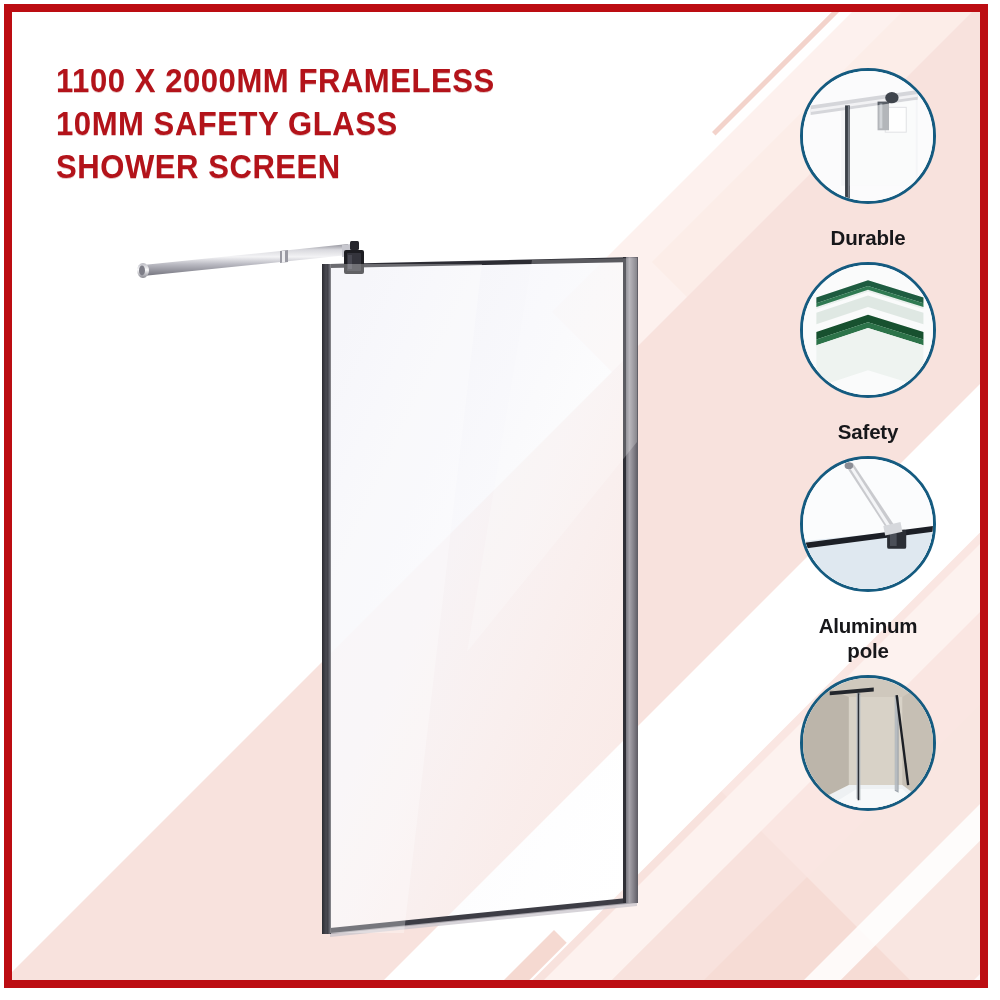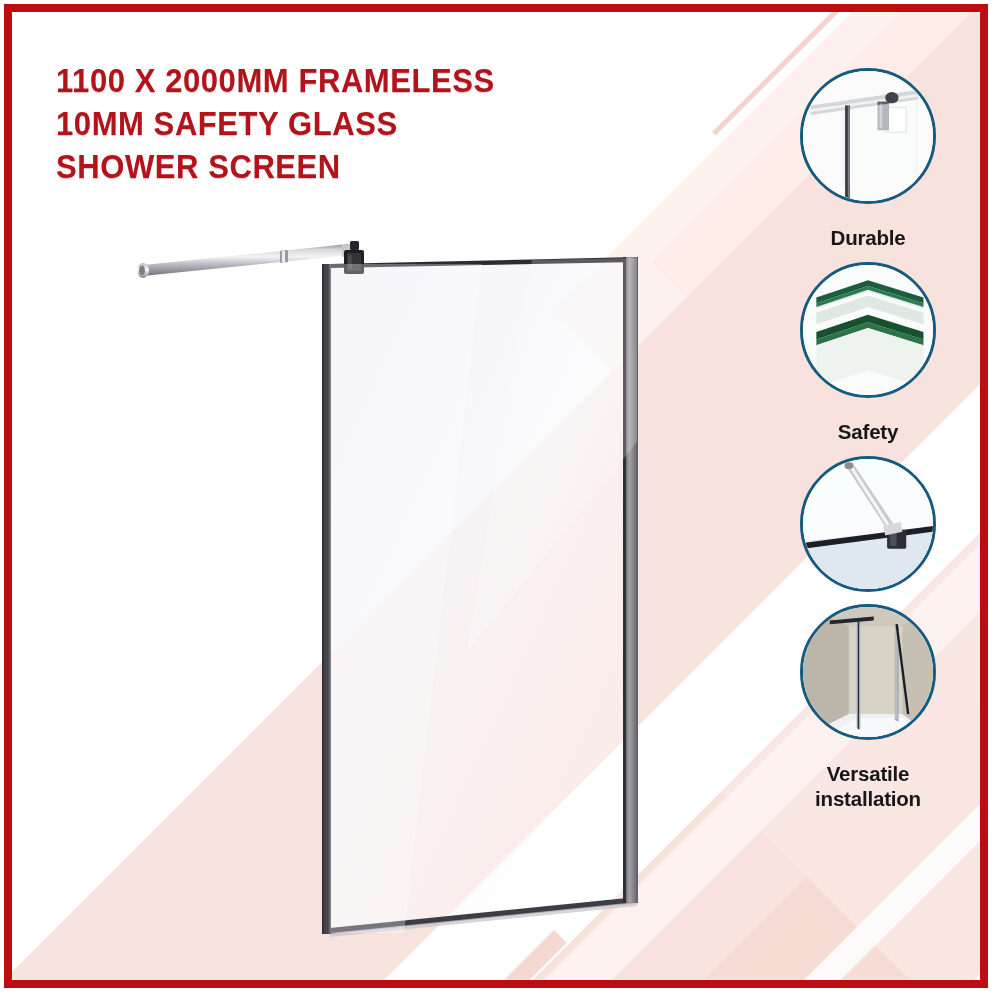--- a/index.html
+++ b/index.html
@@ -337,20 +337,24 @@
             <polygon points="44,6 52,4 104,82 96,86" fill="#c9cace"></polygon>
             <polygon points="47,6 50,5 100,83 97,84.5" fill="#f4f5f7"></polygon>
 
             <ellipse cx="48" cy="7" rx="4.5" ry="3.5" fill="#8b8d95"></ellipse>
 
             <rect x="88" y="74" width="20" height="20" rx="2" fill="#2b2e35"></rect>
             <rect x="91" y="77" width="7" height="14" fill="#4b4f58"></rect>
             <polygon points="84,70 102,66 104,76 86,80" fill="#d6d8dc"></polygon>
           </svg>
         </div>
+        <div class="f-label">
+          <span>Aluminum</span>
+          <span>pole</span>
+        </div>
       </div>
 
       <div class="feature">
         <div class="badge">
           <svg viewBox="0 0 136 136">
             <rect x="0" y="0" width="136" height="136" fill="#cfc8bd"></rect>
 
             <polygon points="0,0 48,20 48,112 0,136" fill="#bcb5aa"></polygon>
 
             <polygon points="48,20 104,20 104,112 48,112" fill="#d8d2c7"></polygon>
@@ -364,22 +368,18 @@
             <polygon points="56,16 60,18 60,128 56,126" fill="#ffffff" opacity="0.35"></polygon>
 
             <polygon points="28,14 74,10 74,14 28,18" fill="#23262c"></polygon>
 
             <polygon points="96,18 100,20 100,120 96,118" fill="#8e979f" opacity="0.85"></polygon>
             <polygon points="96,18 99,19 99,118 96,117" fill="#ffffff" opacity="0.3"></polygon>
             <line x1="98" y1="18" x2="110" y2="112" stroke="#1c1f25" stroke-width="2.5"></line>
             <line x1="58" y1="16" x2="58" y2="128" stroke="#2a2d34" stroke-width="1.6"></line>
           </svg>
         </div>
-        <div class="f-label">
-          <span>Versatile</span>
-          <span>installation</span>
-        </div>
       </div>
 
     </div>
 
   </div>
 </div>
 
 </body></html>

